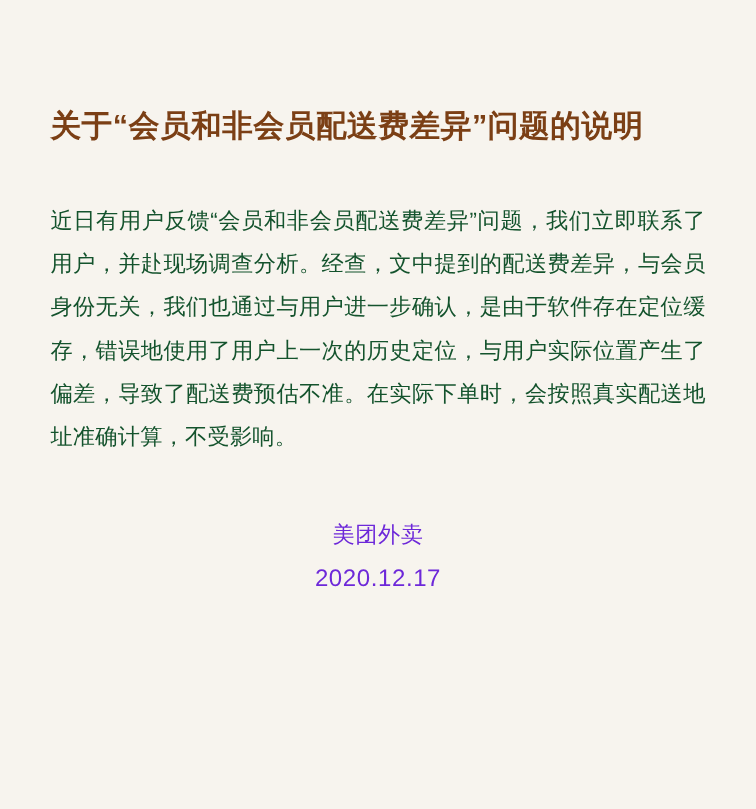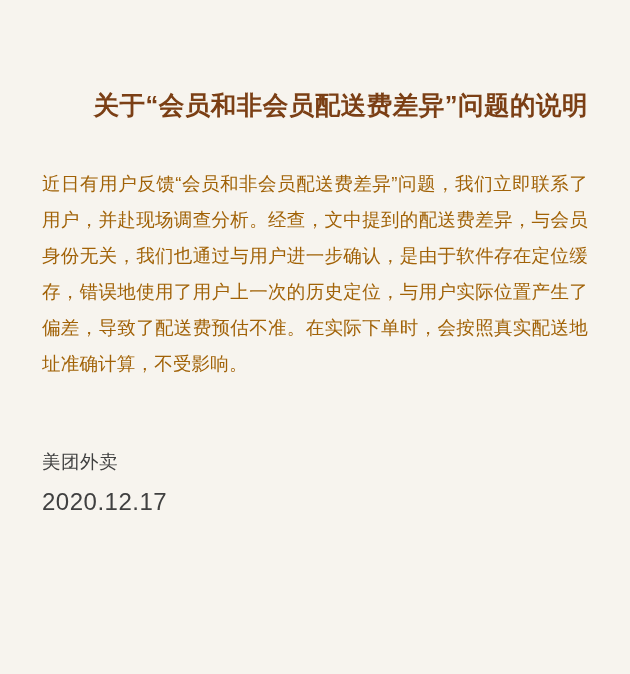--- a/index.html
+++ b/index.html
@@ -23,45 +23,44 @@
   }
   .statement-title {
     margin: 0;
     padding-top: 88px;
     font-size: 25.5px;
     font-weight: bold;
     color: #7b3f15;
     letter-spacing: 0.5px;
     line-height: 1.4;
     white-space: nowrap;
-    text-align: right;
   }
   .body-block {
     margin-top: 42px;
   }
   .paragraph {
     font-size: 18.5px;
     line-height: 1.95;
-    color: #a16207;
+    color: #14532d;
     text-align: justify;
     margin: 0 0 26px 0;
     letter-spacing: 0.2px;
   }
   .signature {
-    margin-top: 62px;
-    text-align: left;
-    color: #404040;
+    margin-top: 46px;
+    text-align: center;
+    color: #6d28d9;
   }
   .sign-name {
     font-size: 18.5px;
     line-height: 1.9;
     letter-spacing: 0.5px;
   }
   .sign-date {
-    font-size: 24px;
+    font-size: 20px;
     line-height: 1.9;
     letter-spacing: 0.5px;
   }
 </style>
 </head>
 <body>
 
 <div class="page">
 
   <h1 class="statement-title">关于“会员和非会员配送费差异”问题的说明</h1>

